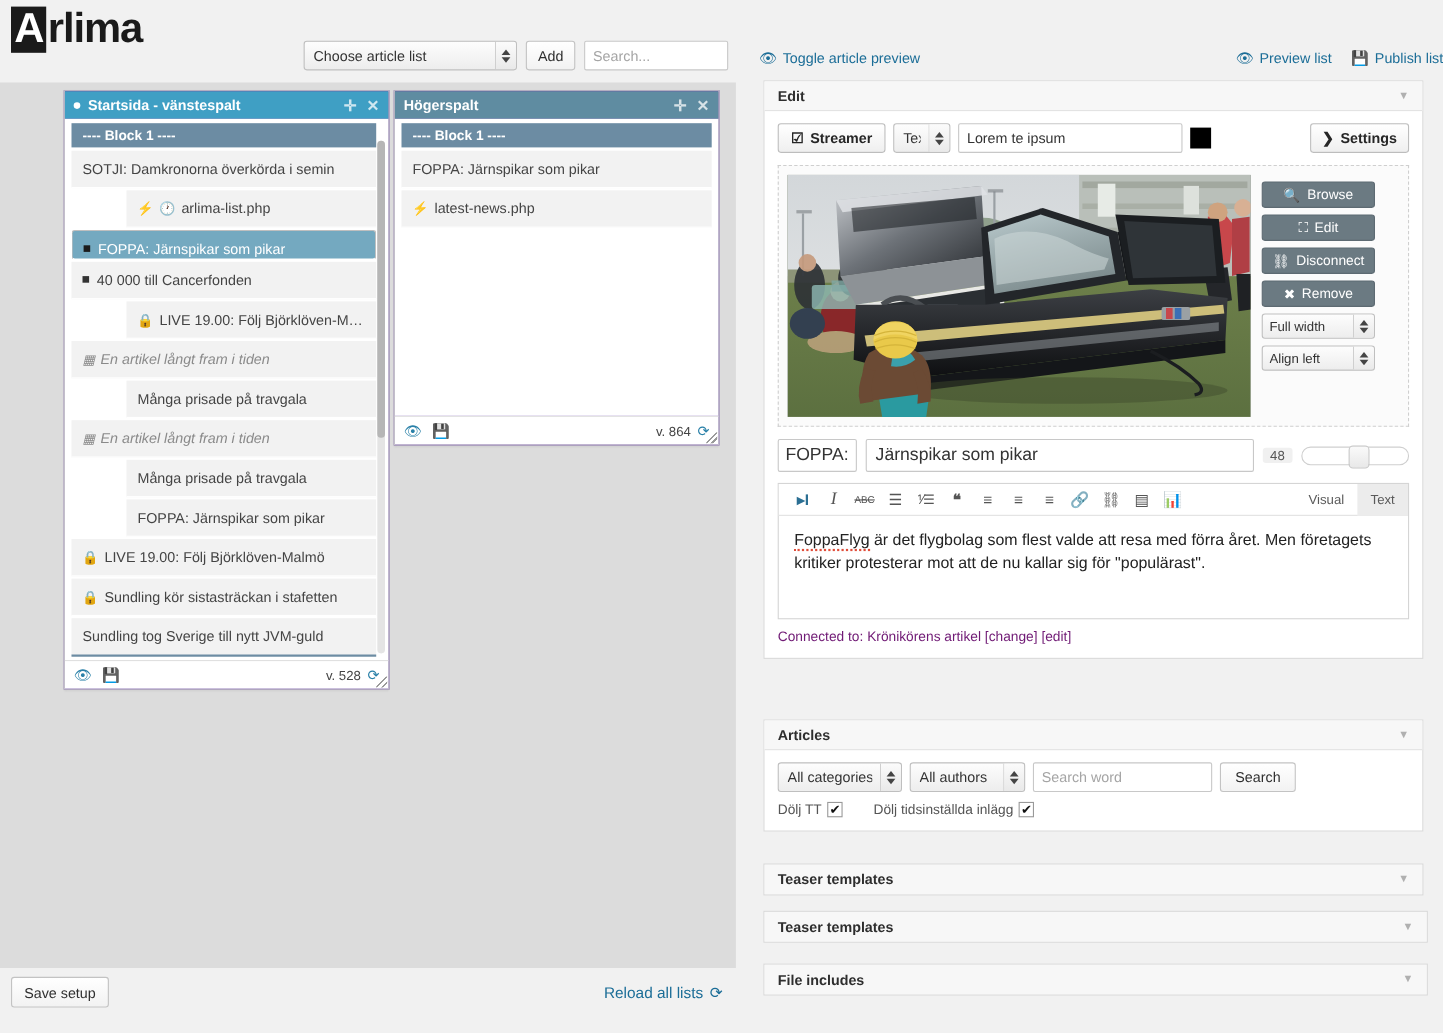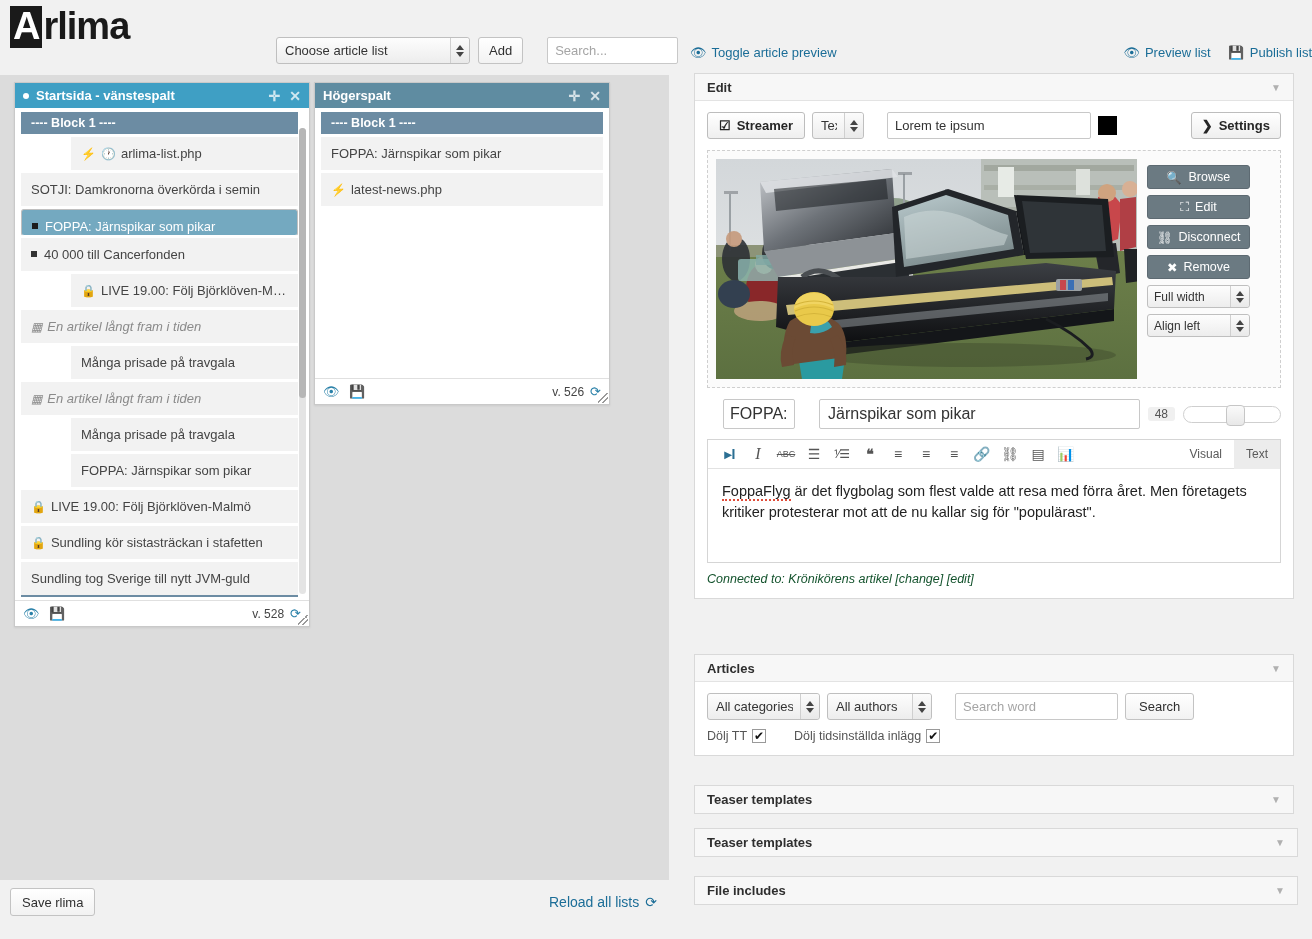--- a/index.html
+++ b/index.html
@@ -51,34 +51,35 @@
   #choose-list { width: 194px; }
   .btn {
     background: linear-gradient(to bottom,#fff,#f2f2f2);
     border: 1px solid #c3c3c3; border-radius: 3px;
     height: 27px; padding: 0 10px; font-size: 13px; color: #2f2f2f;
     font-family: "Liberation Sans", sans-serif; cursor: pointer;
   }
   .txtinput {
     border: 1px solid #c8c8c8; border-radius: 2px; height: 27px;
     padding: 0 7px; font-size: 13px; font-family: "Liberation Sans", sans-serif;
-    background: #fff; color: #333; margin-left: 16px;
+    background: #fff; color: #333;
   }
   .txtinput::placeholder { color: #a5a5a5; }
   #search-top { width: 131px; }
 
   
   .workspace {
     position: absolute; left: 0; top: 75px; width: 669px; height: 805px;
     background: #dcdcdc;
   }
   .list-panel {
     position: absolute; top: 7px;
     background: #4c1d95; border: 1px solid #c9c9c9;
     box-shadow: 0 1px 2px rgba(0,0,0,.08);
+    margin-left: 44px;
   }
   #panel-left { left: 14px; width: 296px; height: 545px; }
   #panel-right { left: 314px; width: 296px; height: 323px; }
 
   .panel-head {
     height: 25px; display: flex; align-items: center;
     padding: 0 8px; color: #fff; font-size: 13px; font-weight: bold;
   }
   #panel-left .panel-head { background: #3f9fc4; }
   #panel-right .panel-head { background: #5f8ca1; }
@@ -221,21 +222,21 @@
   .ed-toolbar .tb { width: 28px; text-align: center; cursor: pointer; color: #555; font-size: 14px; line-height:1; }
   .ed-tabs { margin-left: auto; display: flex; height: 29px; }
   .ed-tab { padding: 0 12px; display: flex; align-items: center; font-size: 12px; color: #5a5a5a; cursor:pointer; }
   .ed-tab.active { background: #ececec; }
   .ed-body { padding: 12px 14px; height: 93px; font-size: 14.5px; color: #222; line-height: 1.45; }
   .ed-body .sp { border-bottom: 2px dotted #e04d3a; }
   .ed-path {
     border-top: 1px solid #e4e4e4; height: 24px; display: flex; align-items: center;
     padding: 0 10px; font-size: 12px; color: #555; position: relative;
   }
-  .connected { margin-top: 9px; font-size: 12.5px; color: #14532d; font-style: italic; }
+  .connected { margin-top: 9px; font-size: 12.5px; color: #701a75; }
 
   
   #articles-box { position: absolute; left: 694px; top: 654px; width: 600px; }
   .artrow { display: flex; align-items: center; gap: 7px; }
   #cat-select { width: 113px; }
   #auth-select { width: 105px; }
   #search-word { width: 163px; height: 27px; }
   #search-btn { height: 27px; padding: 0 13px; }
   .checkrow { margin-top: 9px; display: flex; align-items: center; gap: 28px; font-size: 12.5px; color: #555; }
   .checkrow label { display: inline-flex; align-items: center; gap: 5px; }
@@ -293,22 +294,22 @@
     <div class="list-panel" id="panel-left">
       <div class="panel-head">
         <span class="dot"></span>
         <span class="ttl">Startsida - vänstespalt</span>
         <span class="ico">✛</span>
         <span class="ico">✕</span>
       </div>
       <div class="panel-body">
         <div class="blockrow">---- Block 1 ----</div>
 
+        <div class="item"><span>SOTJI: Damkronorna överkörda i semin</span></div>
         <div class="item ind2"><span class="gl">⚡</span><span class="gl">🕐</span><span>arlima-list.php</span></div>
-        <div class="item"><span>SOTJI: Damkronorna överkörda i semin</span></div>
         <div class="item sel"><span class="sq"></span><span>FOPPA: Järnspikar som pikar</span></div>
         <div class="item"><span class="sq"></span><span>40 000 till Cancerfonden</span></div>
         <div class="item ind2"><span class="gl">🔒</span><span>LIVE 19.00: Följ Björklöven-Malmö</span></div>
         <div class="item future"><span class="gl">▦</span><span>En artikel långt fram i tiden</span></div>
         <div class="item ind2"><span>Många prisade på travgala</span></div>
         <div class="item future"><span class="gl">▦</span><span>En artikel långt fram i tiden</span></div>
         <div class="item ind2"><span>Många prisade på travgala</span></div>
         <div class="item ind2"><span>FOPPA: Järnspikar som pikar</span></div>
         <div class="item"><span class="gl">🔒</span><span>LIVE 19.00: Följ Björklöven-Malmö</span></div>
         <div class="item"><span class="gl">🔒</span><span>Sundling kör sistasträckan i stafetten</span></div>
@@ -341,30 +342,30 @@
         <div class="blockrow">---- Block 1 ----</div>
         <div class="item"><span>FOPPA: Järnspikar som pikar</span></div>
         <div class="item"><span class="gl">⚡</span><span>latest-news.php</span></div>
       </div>
       <div class="panel-foot">
         <span class="lf">
           <span class="ic">👁</span>
           <span class="ic">💾</span>
         </span>
         <span class="rt">
-          <span>v. 526</span>
+          <span>v. 864</span>
           <span class="ic">⟳</span>
         </span>
       </div>
       <div class="resize-grip"></div>
     </div>
   </div>
 
   <div class="ws-foot">
-    <button class="btn" id="save-setup">Save rlima</button>
+    <button class="btn" id="save-setup">Save setup</button>
     <span id="reload-all">
       <span>Reload all lists</span>
       <span>⟳</span>
     </span>
   </div>
 
   <div class="box" id="edit-box">
     <div class="box-head">
       <span>Edit</span>
       <span class="caret">▼</span>

